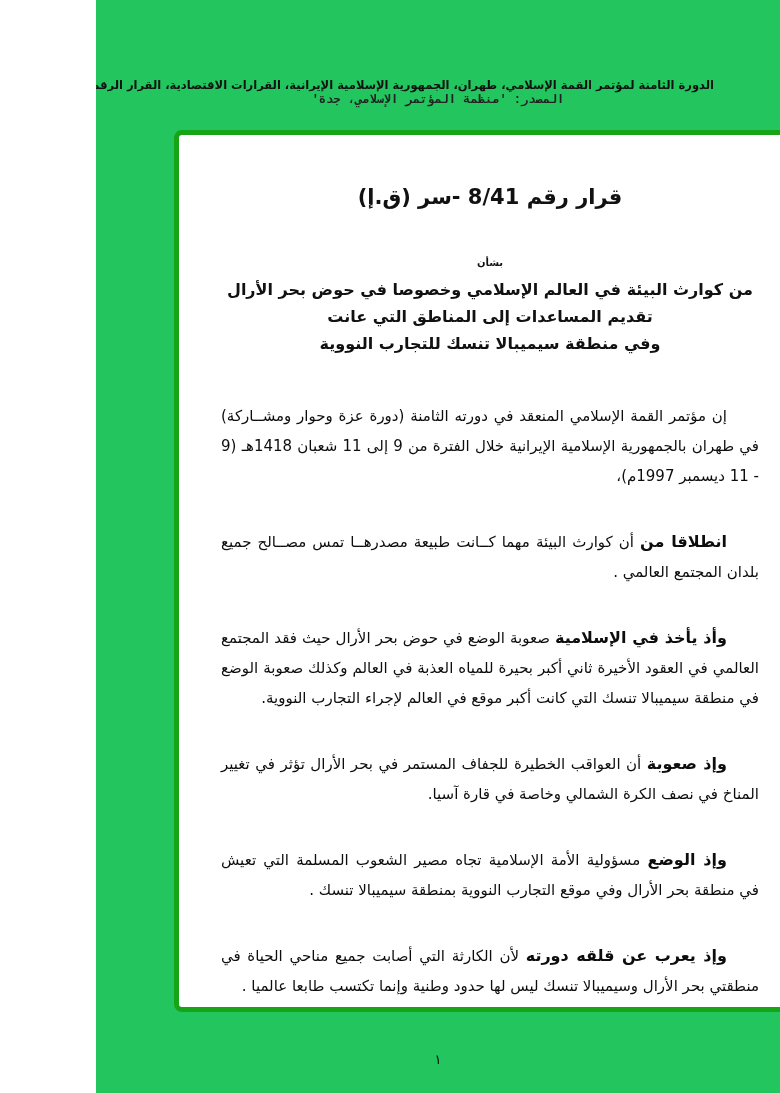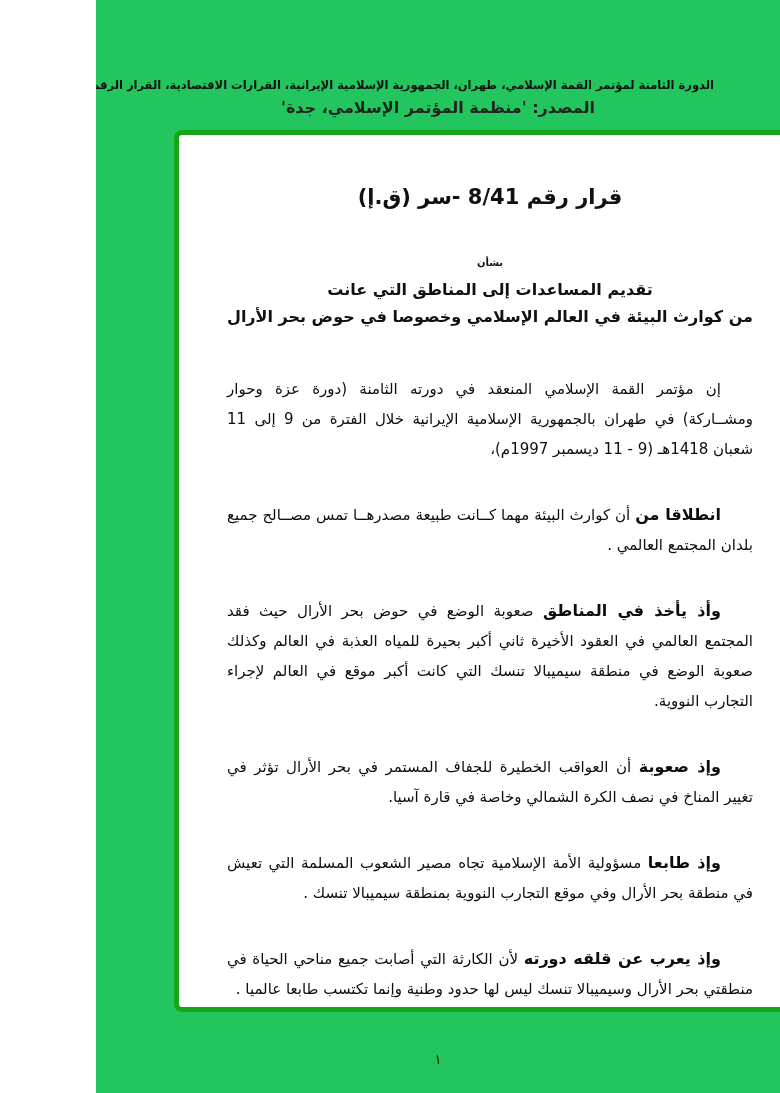--- a/index.html
+++ b/index.html
@@ -17,24 +17,24 @@
     text-align:center;
     color:#111;
   }
   .doc-header .line1{
     font-size:11.5px;
     font-weight:bold;
     letter-spacing:0;
     white-space:nowrap;
   }
   .doc-header .line2{
-    margin-top:6px;
-    font-size:16px;
+    font-size:12px;
     font-weight:bold;
     color:#222;
+    font-family:Liberation Mono, monospace;
   }
   .green-frame{
     position:absolute;
     top:130px;left:78px;
     width:622px;height:872px;
     border:5px solid #17a417;
     border-radius:8px;
     background:#ffffff;
     box-sizing:content-box;
     padding:0;
@@ -59,21 +59,21 @@
     letter-spacing:2px;
   }
   .subject-block{
     margin-top:8px;
     text-align:center;
     font-size:16px;
     font-weight:bold;
     line-height:27px;
   }
   .body-para{
-    margin:6px;
+    margin:0;
     margin-top:36px;
     font-size:15px;
     line-height:30px;
     text-align:justify;
     text-indent:32px;
     color:#0d0d0d;
   }
   .body-para.intro{
     margin-top:44px;
   }
@@ -100,45 +100,46 @@
   </div>
 
   <div class="green-frame">
     <div class="frame-inner">
 
       <div class="res-title">قرار رقم 8/41 -سر (ق.إ)</div>
 
       <div class="subject-label">بشأن</div>
 
       <div class="subject-block">
+        <div>من كوارث البيئة في العالم الإسلامي وخصوصا في حوض بحر الأرال</div>
         <div>تقديم المساعدات إلى المناطق التي عانت</div>
-        <div>من كوارث البيئة في العالم الإسلامي وخصوصا في حوض بحر الأرال</div>
+        <div>وفي منطقة سيميبالا تنسك للتجارب النووية</div>
       </div>
 
       <p class="body-para intro">
         <span>إن مؤتمر القمة الإسلامي المنعقد في دورته الثامنة (دورة عزة وحوار ومشــاركة) في طهران بالجمهورية الإسلامية الإيرانية خلال الفترة من 9 إلى 11 شعبان 1418هـ (9 - 11 ديسمبر 1997م)،</span>
       </p>
 
       <p class="body-para">
         <span class="lead">انطلاقا من</span>
         <span>أن كوارث البيئة مهما كــانت طبيعة مصدرهــا تمس مصــالح جميع بلدان المجتمع العالمي .</span>
       </p>
 
       <p class="body-para">
-        <span class="lead">وأذ يأخذ في المناطق</span>
+        <span class="lead">وأذ يأخذ في الإسلامية</span>
         <span>صعوبة الوضع في حوض بحر الأرال حيث فقد المجتمع العالمي في العقود الأخيرة ثاني أكبر بحيرة للمياه العذبة في العالم وكذلك صعوبة الوضع في منطقة سيميبالا تنسك التي كانت أكبر موقع في العالم لإجراء التجارب النووية.</span>
       </p>
 
       <p class="body-para">
         <span class="lead">وإذ صعوبة</span>
         <span>أن العواقب الخطيرة للجفاف المستمر في بحر الأرال تؤثر في تغيير المناخ في نصف الكرة الشمالي وخاصة في قارة آسيا.</span>
       </p>
 
       <p class="body-para">
-        <span class="lead">وإذ طابعا</span>
+        <span class="lead">وإذ الوضع</span>
         <span>مسؤولية الأمة الإسلامية تجاه مصير الشعوب المسلمة التي تعيش في منطقة بحر الأرال وفي موقع التجارب النووية بمنطقة سيميبالا تنسك .</span>
       </p>
 
       <p class="body-para">
         <span class="lead">وإذ يعرب عن قلقه دورته</span>
         <span>لأن الكارثة التي أصابت جميع مناحي الحياة في منطقتي بحر الأرال وسيميبالا تنسك ليس لها حدود وطنية وإنما تكتسب طابعا عالميا .</span>
       </p>
 
     </div>
   </div>

